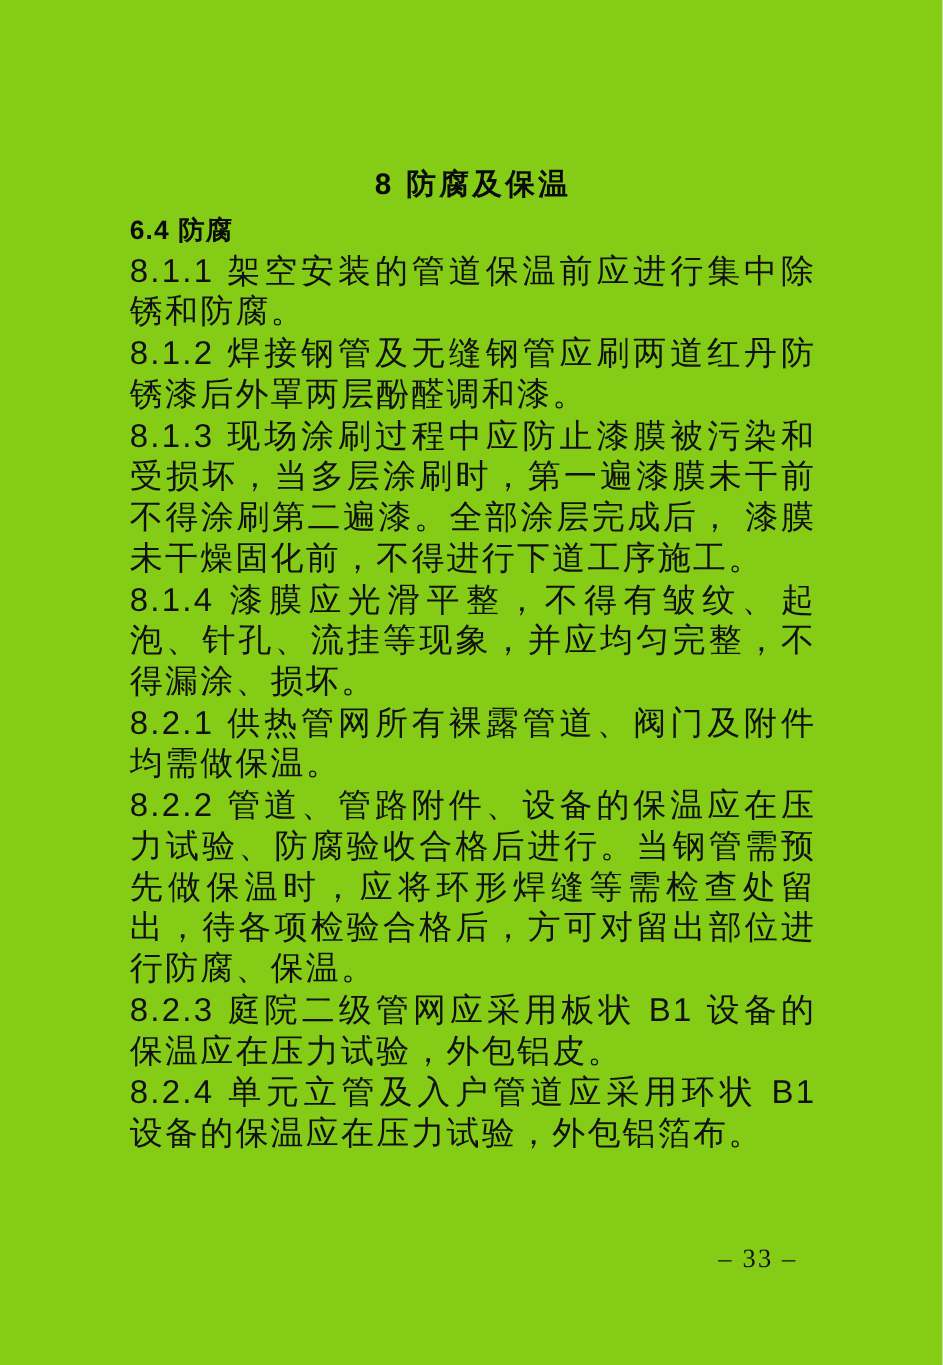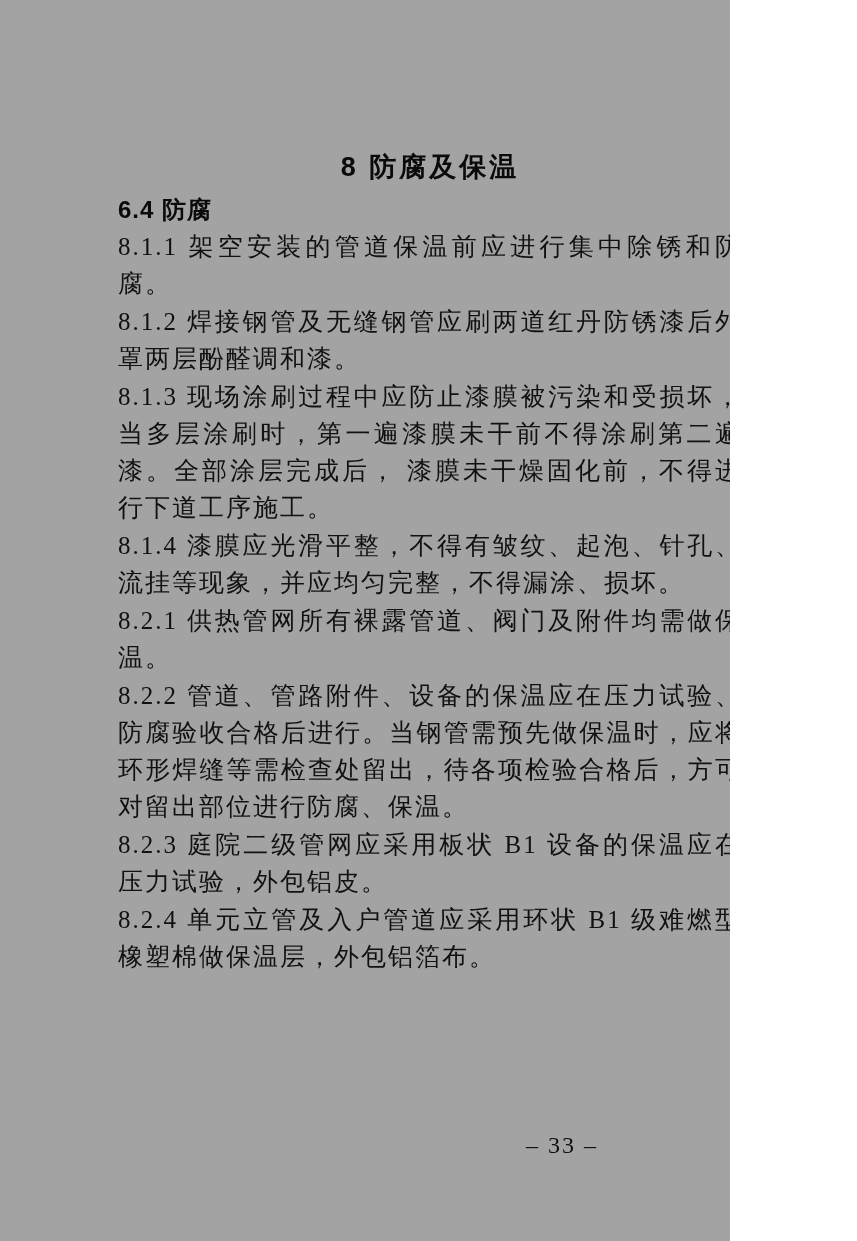--- a/index.html
+++ b/index.html
@@ -2,23 +2,23 @@
 <html lang="zh"><head>
 <meta charset="utf-8">
 <style>
   html, body {
     margin: 0;
     padding: 0;
     background: #ffffff;
   }
   .page {
     position: relative;
-    width: 730px;
+    width: 857px;
     height: 1241px;
-    background: #a3a3a3;
+    background: #84cc16;
     overflow: hidden;
     color: #111111;
   }
   .content {
     position: absolute;
     left: 118px;
     top: 150px;
     width: 624px;
   }
   .doc-title {
@@ -34,22 +34,22 @@
   .section-heading {
     font-family: "Liberation Sans", "DejaVu Sans", sans-serif;
     font-weight: bold;
     font-size: 24px;
     line-height: 36px;
     letter-spacing: 1px;
     margin: 0;
     color: #0a0a0a;
   }
   .para {
-    font-family: Liberation Serif, serif;
-    font-size: 25px;
+    font-family: Liberation Sans, sans-serif;
+    font-size: 30px;
     line-height: 37px;
     letter-spacing: 2px;
     text-align: justify;
     margin: 0 0 1px 0;
     color: #111111;
   }
   .para.justify-last {
     text-align-last: justify;
   }
   .page-number {
@@ -80,20 +80,20 @@
 
     <p class="para">8.1.4  漆膜应光滑平整，不得有皱纹、起泡、针孔、流挂等现象，并应均匀完整，不得漏涂、损坏。</p>
 
 
     <p class="para">8.2.1 供热管网所有裸露管道、阀门及附件均需做保温。</p>
 
     <p class="para">8.2.2  管道、管路附件、设备的保温应在压力试验、防腐验收合格后进行。当钢管需预先做保温时，应将环形焊缝等需检查处留出，待各项检验合格后，方可对留出部位进行防腐、保温。</p>
 
     <p class="para">8.2.3  庭院二级管网应采用板状 B1 设备的保温应在压力试验，外包铝皮。</p>
 
-    <p class="para">8.2.4  单元立管及入户管道应采用环状 B1 级难燃型橡塑棉做保温层，外包铝箔布。</p>
+    <p class="para">8.2.4  单元立管及入户管道应采用环状 B1 设备的保温应在压力试验，外包铝箔布。</p>
 
 
 
   </div>
 
   <div class="page-number">– 33 –</div>
 </div>
 
 </body></html>

